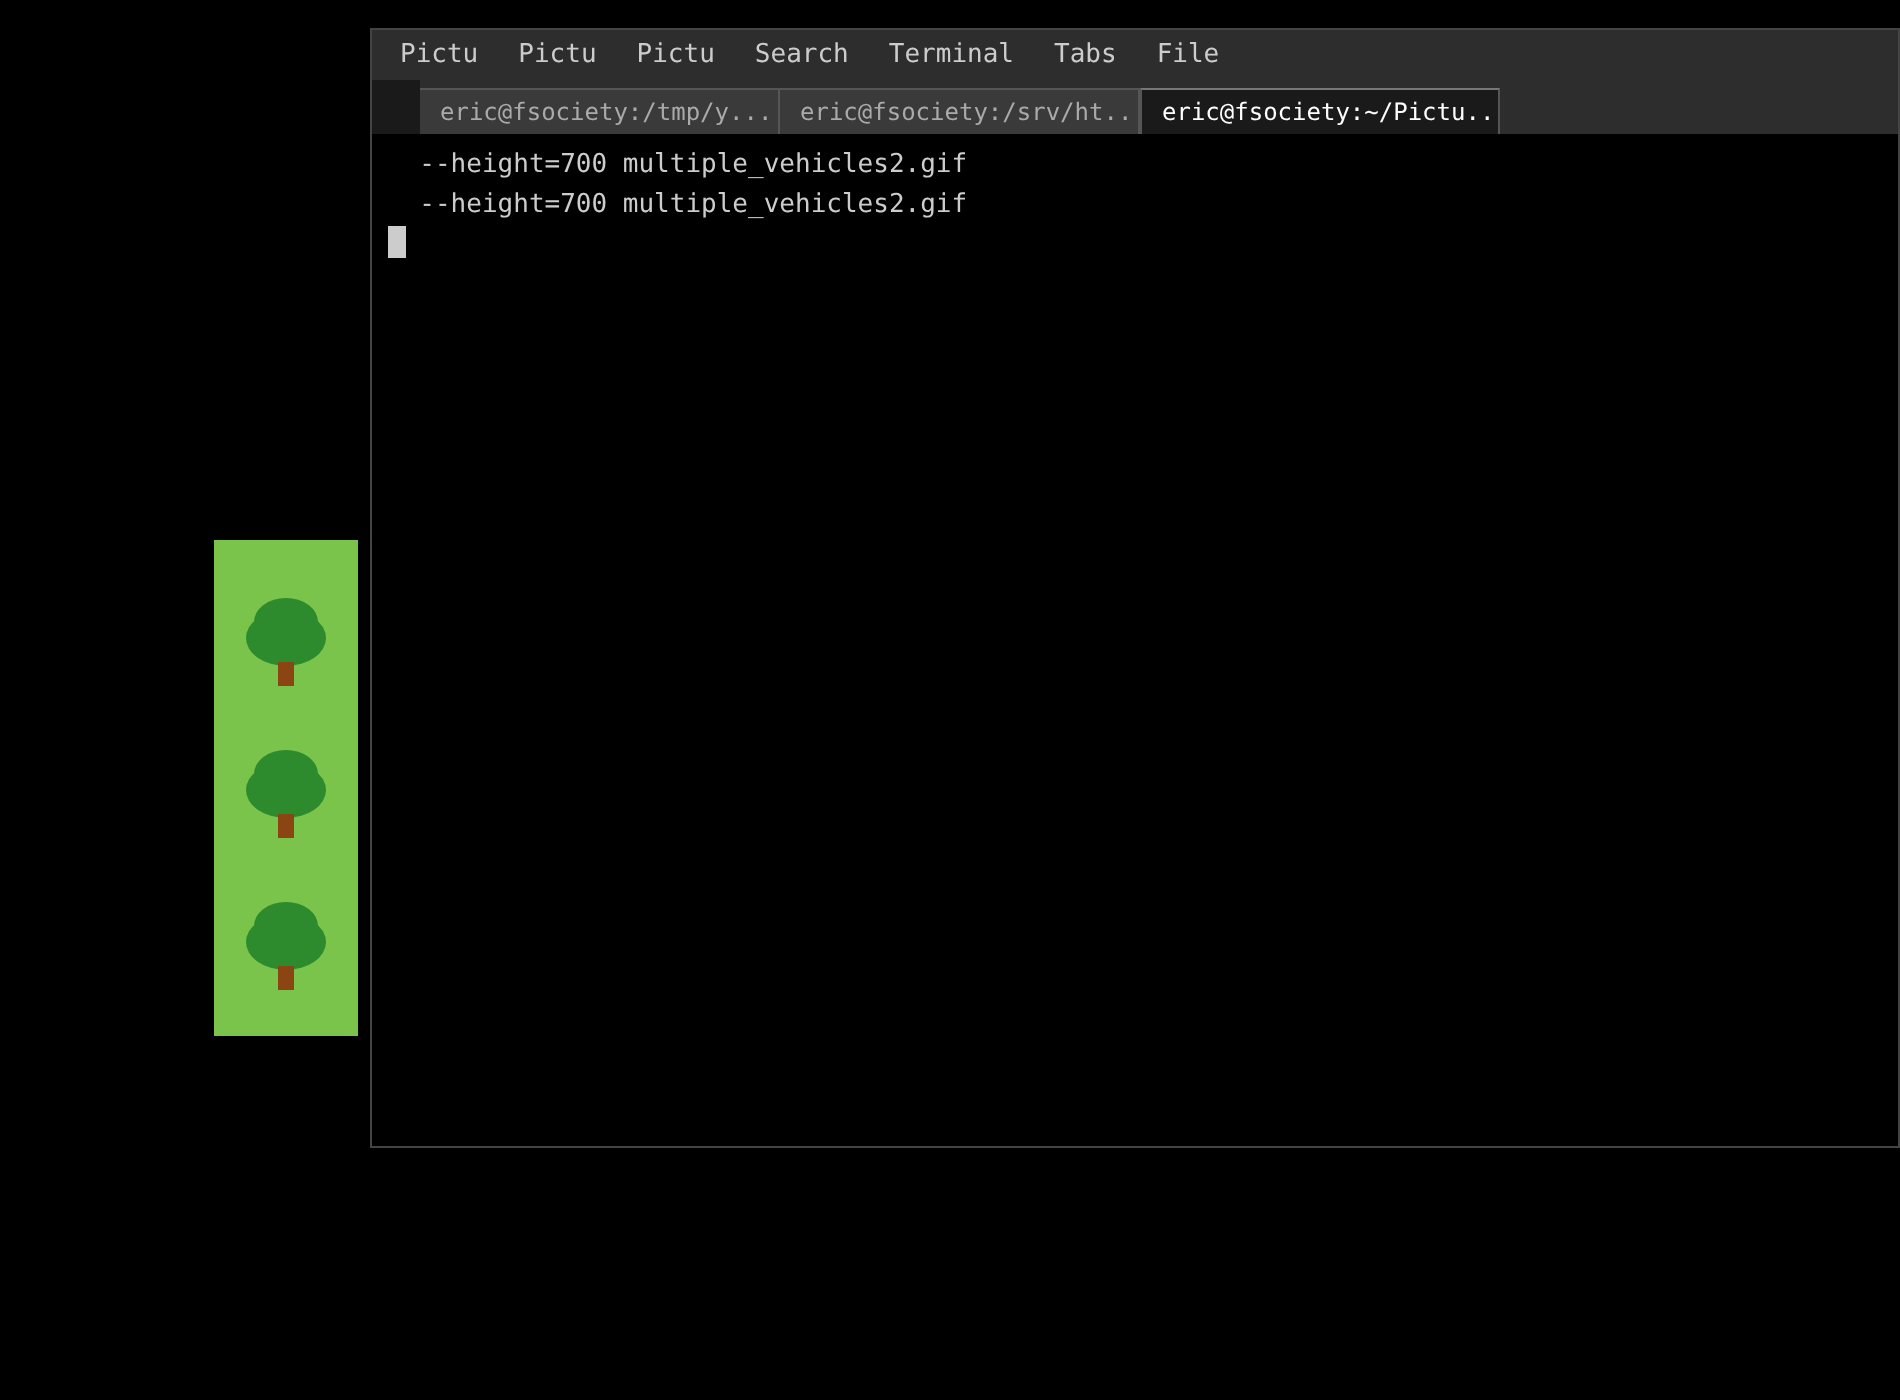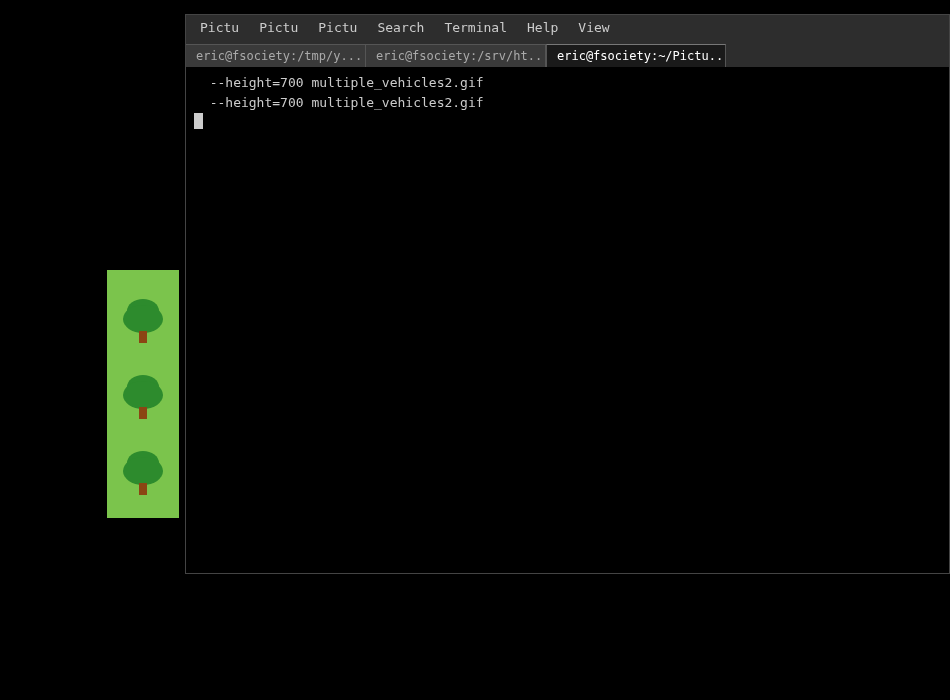--- a/index.html
+++ b/index.html
@@ -47,20 +47,21 @@
       font-size: 13px;
       cursor: pointer;
     }
 
     .tabs-bar {
       background: #2d2d2d;
       display: flex;
       align-items: flex-end;
       padding-top: 4px;
       flex-shrink: 0;
+      margin-left: 24px;
     }
 
     .tab {
       display: flex;
       align-items: center;
       padding: 4px 10px;
       font-size: 12px;
       color: #aaa;
       background: #3a3a3a;
       border-top: 1px solid #555;
@@ -123,22 +124,22 @@
 
 <div class="terminal-window">
 
 
   <div class="menu-bar">
     <span class="menu-item">Pictu</span>
     <span class="menu-item">Pictu</span>
     <span class="menu-item">Pictu</span>
     <span class="menu-item">Search</span>
     <span class="menu-item">Terminal</span>
-    <span class="menu-item">Help</span>
-    <span class="menu-item">View</span>
+    <span class="menu-item">Tabs</span>
+    <span class="menu-item">File</span>
   </div>
 
   <div class="tabs-bar">
     <div class="tab">
       <span>eric@fsociety:/tmp/y...</span>
 
     </div>
     <div class="tab">
       <span>eric@fsociety:/srv/ht...</span>
 

